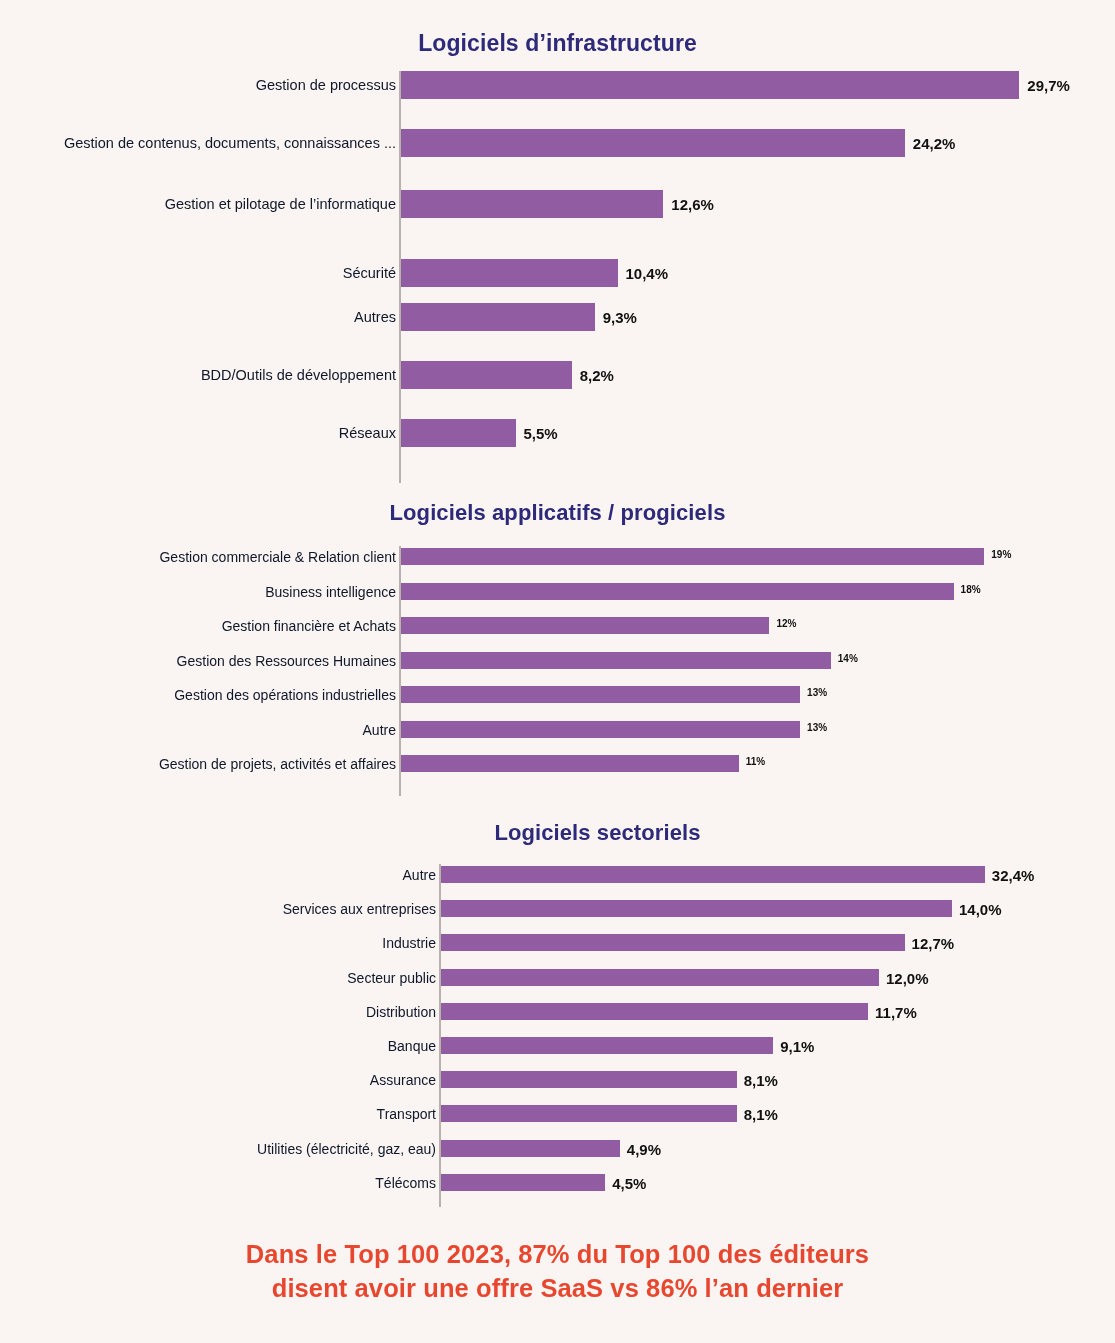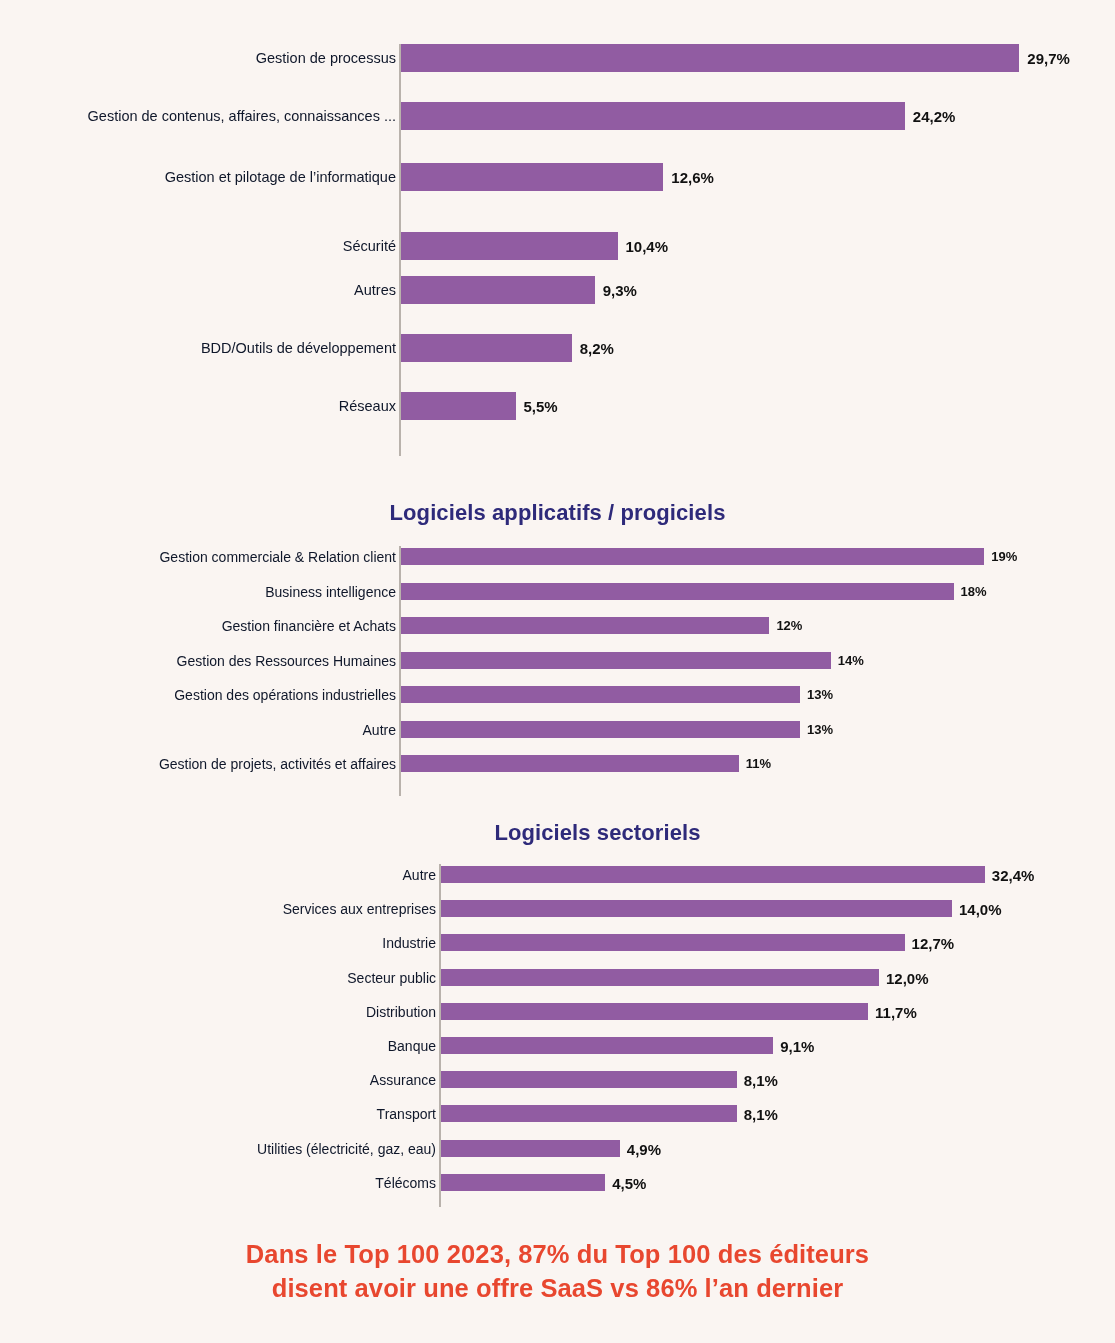--- a/index.html
+++ b/index.html
@@ -90,21 +90,21 @@
   #chart-infrastructure .bar-value { font-size: 15px; top: 7px; }
 
   
   #chart-applicatifs { top: 500px; }
   #chart-applicatifs .chart-title { font-size: 22px; }
   #chart-applicatifs .plot { height: 252px; margin-top: 20px; }
   #chart-applicatifs .axis-line { height: 250px; }
   #chart-applicatifs .row { height: 17px; }
   #chart-applicatifs .cat-label { font-size: 14px; top: 2px; }
   #chart-applicatifs .bar { height: 17px; }
-  #chart-applicatifs .bar-value { font-size: 13px; top: 2px; }
+  #chart-applicatifs .bar-value { font-size: 10px; top: 2px; }
 
   
   #chart-sectoriels { top: 820px; padding-left: 40px; }
   #chart-sectoriels .chart-title { font-size: 22px; }
   #chart-sectoriels .plot { height: 345px; margin-top: 18px; }
   #chart-sectoriels .axis-line { height: 343px; }
   #chart-sectoriels .row { height: 17px; }
   #chart-sectoriels .cat-label { font-size: 14px; top: 2px; }
   #chart-sectoriels .bar { height: 17px; }
   #chart-sectoriels .bar-value { font-size: 15px; top: 2px; }
@@ -123,30 +123,31 @@
     letter-spacing: 0.1px;
   }
   #footer-note .line { display: block; }
 </style>
 </head>
 <body>
 
 <div class="page">
 
   <section class="chart-block" id="chart-infrastructure">
+    <div class="chart-title">Logiciels d’infrastructure</div>
     <div class="plot">
       <div class="axis-line"></div>
       <div class="rows-host">
           <div class="row" style="top: 0px;">
             <div class="cat-label">Gestion de processus</div>
             <div class="bar" style="width: 618.354px;"></div>
             <div class="bar-value" style="left: 1027.35px;">29,7%</div>
           </div>
           <div class="row" style="top: 58px;">
-            <div class="cat-label">Gestion de contenus, affaires, connaissances ...</div>
+            <div class="cat-label">Gestion de contenus, documents, connaissances ...</div>
             <div class="bar" style="width: 503.844px;"></div>
             <div class="bar-value" style="left: 912.844px;">24,2%</div>
           </div>
           <div class="row" style="top: 119px;">
             <div class="cat-label">Gestion et pilotage de l’informatique</div>
             <div class="bar" style="width: 262.332px;"></div>
             <div class="bar-value" style="left: 671.332px;">12,6%</div>
           </div>
           <div class="row" style="top: 188px;">
             <div class="cat-label">Sécurité</div>

